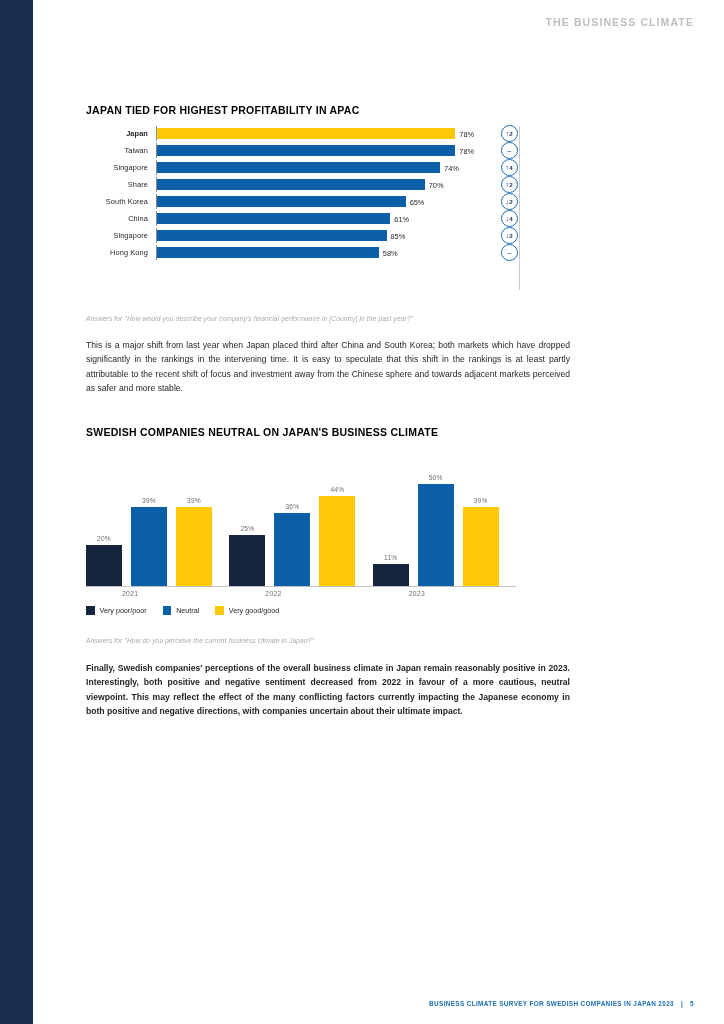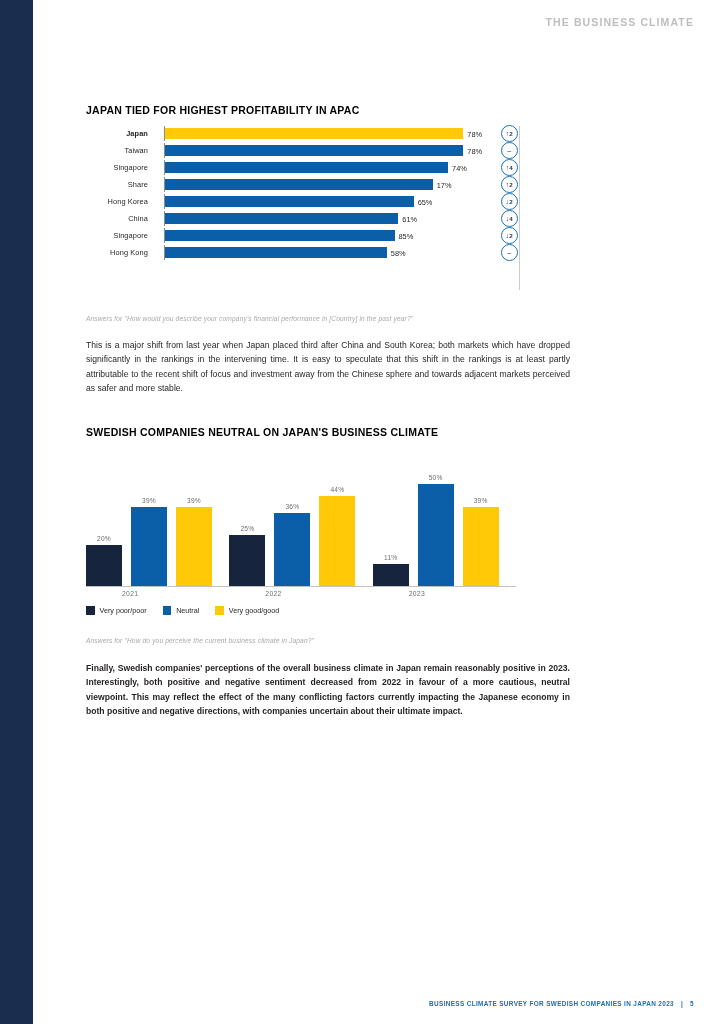--- a/index.html
+++ b/index.html
@@ -29,21 +29,21 @@
 
   
   .chart1{
     position:absolute;left:86px;top:126px;width:434px;height:172px;
   }
   .c1-rows{position:relative;}
   .c1-row{
     display:flex;align-items:center;height:15.4px;margin-bottom:1.6px;
   }
   .c1-label{
-    width:62px;text-align:right;padding-right:16px;
+    width:62px;text-align:right;padding-right:8px;
     font-size:7.4px;color:#231f20;letter-spacing:.1px;
     white-space:nowrap;
   }
   .c1-row.is-highlight .c1-label{font-weight:bold;}
   .c1-track{
     position:relative;flex:1;height:100%;
     border-left:1px solid #8c8c8c;
   }
   .c1-bar{
     height:11px;margin-top:2.2px;background:#0b5ea8;
@@ -183,31 +183,31 @@
           <div class="badge">
             <span class="arr">↑</span>
             <span>4</span>
           </div>
         </div>
       </div>
       <div class="c1-row">
         <div class="c1-label">Share</div>
         <div class="c1-track">
           <div class="c1-bar" style="width: 267.75px;"></div>
-          <span class="c1-val" style="left: 267.75px;">17%</span>
+          <span class="c1-val" style="left: 267.75px;">70%</span>
         </div>
         <div class="c1-badge-col">
           <div class="badge">
             <span class="arr">↑</span>
             <span>2</span>
           </div>
         </div>
       </div>
       <div class="c1-row">
-        <div class="c1-label">Hong Korea</div>
+        <div class="c1-label">South Korea</div>
         <div class="c1-track">
           <div class="c1-bar" style="width: 248.625px;"></div>
           <span class="c1-val" style="left: 248.625px;">65%</span>
         </div>
         <div class="c1-badge-col">
           <div class="badge">
             <span class="arr">↓</span>
             <span>2</span>
           </div>
         </div>

